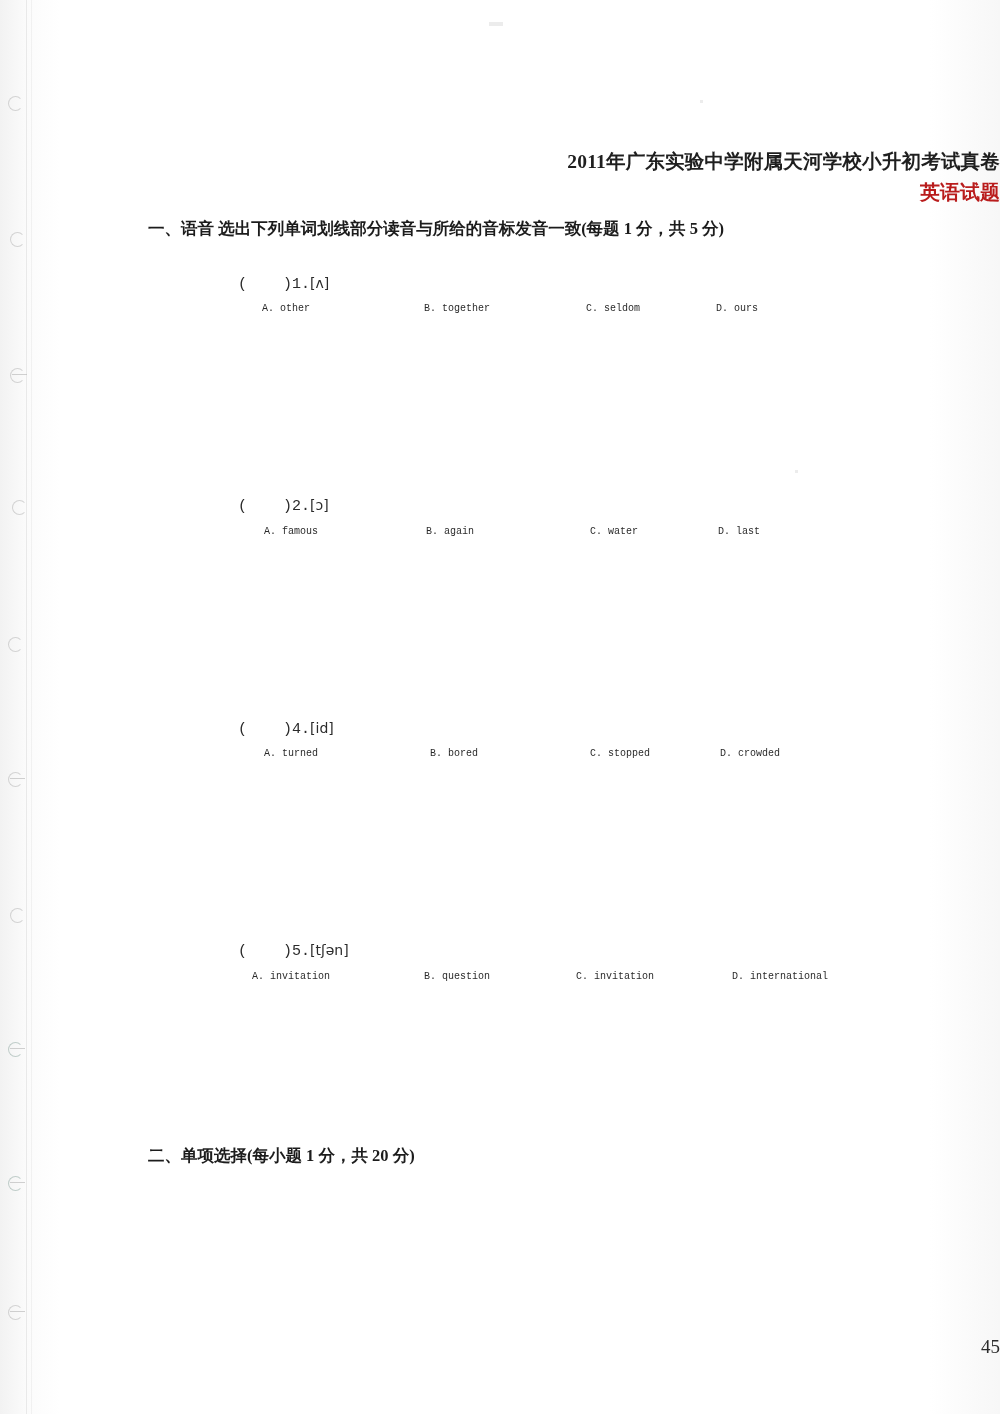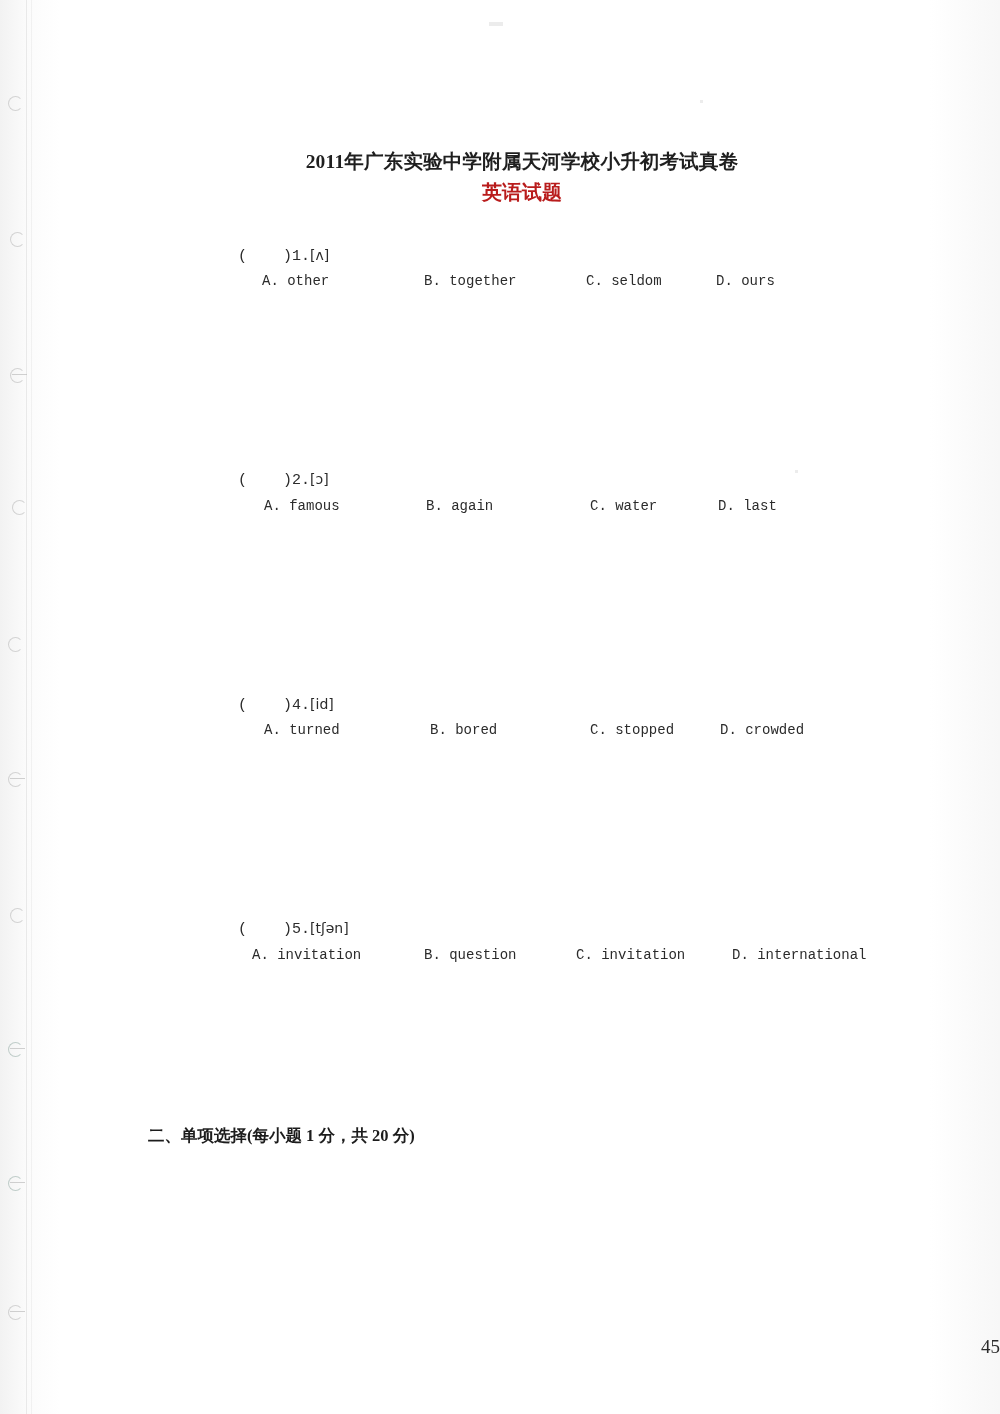--- a/index.html
+++ b/index.html
@@ -55,21 +55,21 @@
     background: #d9d9d9;
     opacity: .5;
   }
 
   .content {
     position: absolute;
     left: 0; right: 0; top: 0;
   }
 
   .title-block {
-    text-align: center;
+    text-align: right;
     margin-top: 148px;
     margin-left: 44px;
   }
   .doc-title {
     font-family: "Liberation Serif", "DejaVu Serif", serif;
     font-size: 19.5px;
     font-weight: 700;
     letter-spacing: .2px;
     color: #1f1f1f;
   }
@@ -98,21 +98,21 @@
 
   .qline {
     font-size: 15px;
     line-height: 24.5px;
     white-space: pre;
     margin-top: 1px;
   }
   .qline.stem { margin-left: 0px; }
   .opts {
     display: block;
-    font-size: 14px;
+    font-size: 10px;
     line-height: 24.5px;
     white-space: pre;
     margin-left: 22px;
     position: relative;
     height: 24.5px;
   }
   .opts.flow { white-space: pre; }
   .opt {
     position: absolute;
     top: 0;
@@ -158,20 +158,21 @@
   <div class="speck" style="left:795px; top:470px; width:3px; height:3px;"></div>
 
   <div class="content">
     <div class="title-block">
       <div class="doc-title">2011年广东实验中学附属天河学校小升初考试真卷</div>
       <div class="doc-subtitle">英语试题</div>
     </div>
 
     <div class="body-col">
 
+      <div class="section-head">一、语音 选出下列单词划线部分读音与所给的音标发音一致(每题 1 分，共 5 分)</div>
 
       <div>
         <div class="qline">
           <span>(    )1.</span><span class="phon">[ʌ]</span>
           <span class="opts flow" style="display:inline-block; margin-left:0; width:720px;">
             <span class="opt" style="left:24px">A. other</span>
             <span class="opt" style="left:186px">B. together</span>
             <span class="opt" style="left:348px">C. seldom</span>
             <span class="opt" style="left:478px">D. ours</span>
           </span>

